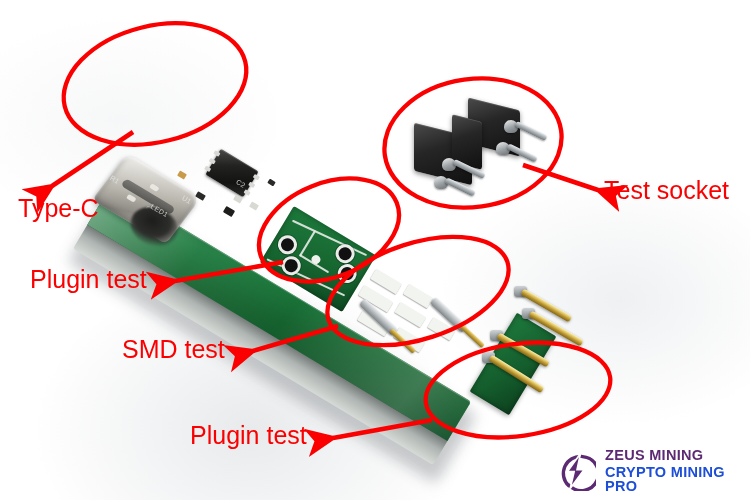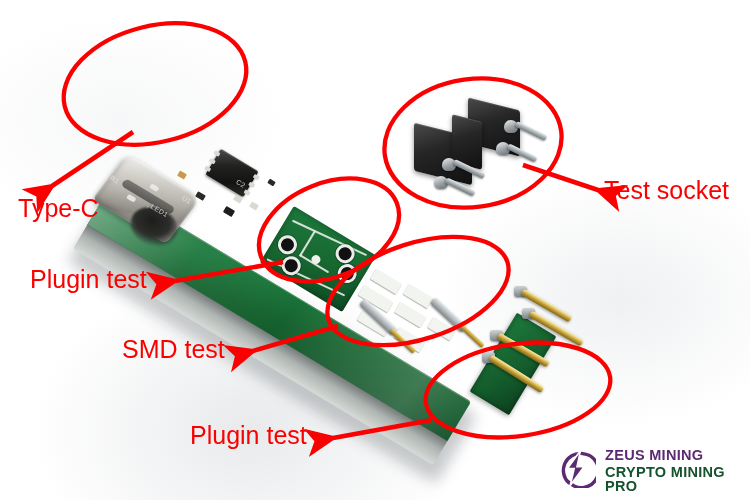--- a/index.html
+++ b/index.html
@@ -187,25 +187,25 @@
   .anno{position:absolute;inset:0;}
   .anno svg{position:absolute;left:0;top:0;width:750px;height:500px;overflow:visible;}
 
   .label{
     position:absolute;color:#fb0000;white-space:nowrap;
     font-family:"Liberation Sans", sans-serif;
     font-size:25px;line-height:1;font-weight:400;
   }
 
   
-  .wm{position:absolute;left:556px;top:448px;display:flex;align-items:flex-start;gap:9px;}
+  .wm{position:absolute;left:556px;top:448px;display:flex;align-items:center;gap:9px;}
   .wm-mark{width:40px;height:40px;flex:0 0 40px;}
   .wm-text{display:flex;flex-direction:column;gap:2px;}
   .wm-l1{color:#5c2a72;font-size:14.5px;font-weight:bold;letter-spacing:.3px;line-height:1;}
-  .wm-l2{color:#14532d;font-size:14.5px;font-weight:bold;letter-spacing:.3px;line-height:1;}
+  .wm-l2{color:#1d4ed8;font-size:14.5px;font-weight:bold;letter-spacing:.3px;line-height:1;}
 </style>
 </head>
 <body>
 
 <div id="stage">
 
   <div class="photo">
 
     <div class="bg-shade"></div>
 

